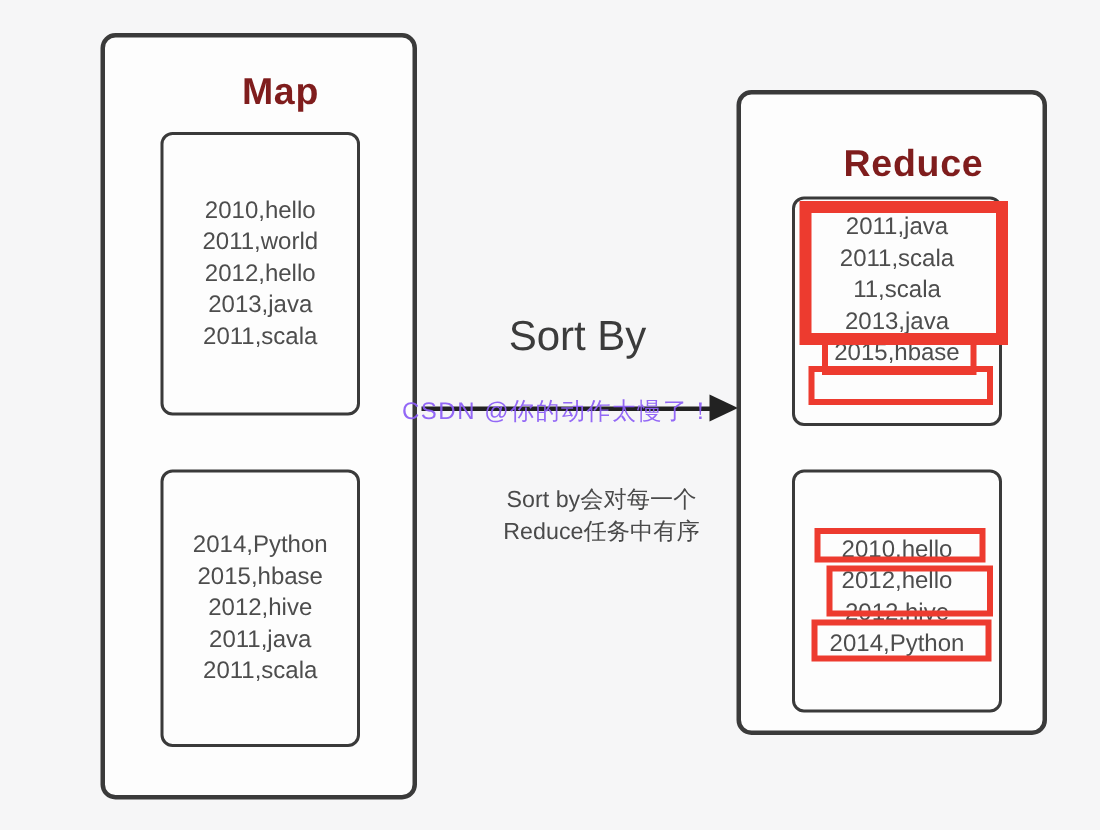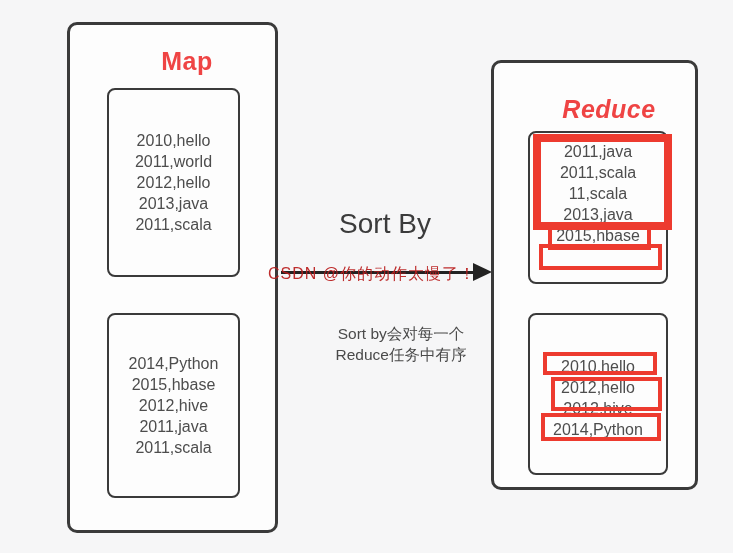--- a/index.html
+++ b/index.html
@@ -19,26 +19,26 @@
     background:#fdfdfd;
     border:3px solid #3a3a3a;
     border-radius:10px;
   }
   .map-outer{left:67px;top:22px;width:211px;height:511px;}
   .reduce-outer{left:491px;top:60px;width:207px;height:430px;}
   .box-title{
     text-align:center;
     font-weight:bold;
     font-size:25px;
-    color:#ef4444;
+    color:#7f1d1d;
     letter-spacing:0.5px;
     margin-left:29px;
   }
   .map-outer .box-title{margin-top:22px;}
-  .reduce-outer .box-title{margin-top:32px;font-style:italic;}
+  .reduce-outer .box-title{margin-top:32px;}
   .inner-box{
     position:absolute;
     box-sizing:border-box;
     background:#fdfdfd;
     border:2.5px solid #3a3a3a;
     border-radius:8px;
   }
   .map-p1{left:107px;top:88px;width:133px;height:189px;}
   .map-p2{left:107px;top:313px;width:133px;height:185px;}
   .reduce-p1{left:528px;top:131px;width:140px;height:153px;}
@@ -73,21 +73,21 @@
     width:0;height:0;
     border-left:19px solid #222222;
     border-top:9px solid transparent;
     border-bottom:9px solid transparent;
   }
   .watermark{
     position:absolute;
     left:268px;top:264px;
     font-size:16px;
     letter-spacing:1px;
-    color:#b91c1c;
+    color:#8b5cf6;
     opacity:0.92;
     white-space:nowrap;
   }
   .description{
     position:absolute;
     left:275px;top:323px;width:228px;
     text-align:center;
     font-size:15.5px;
     color:#4a4a4a;
   }

